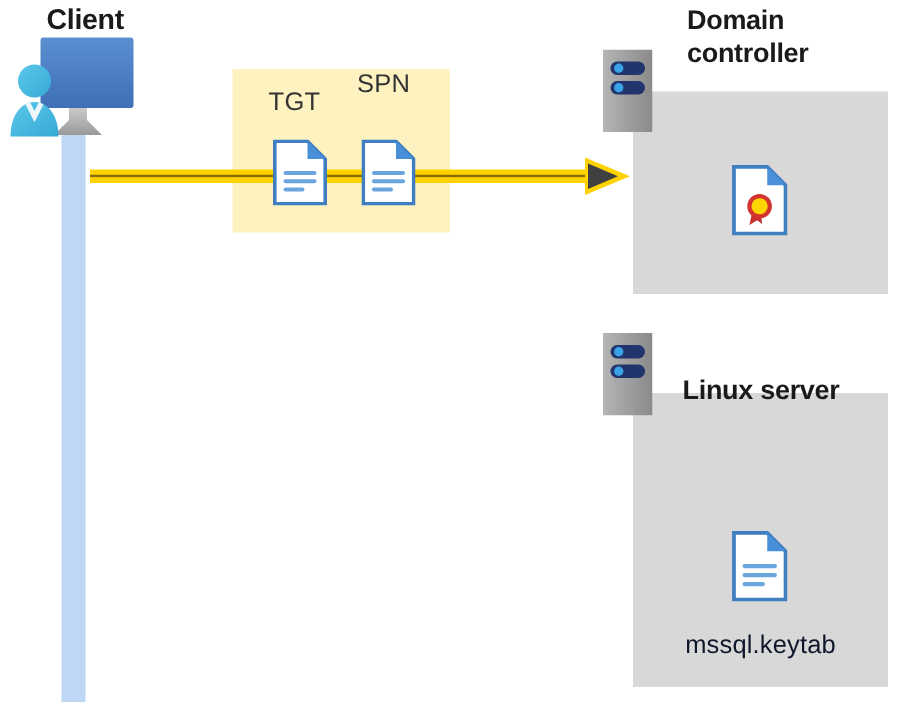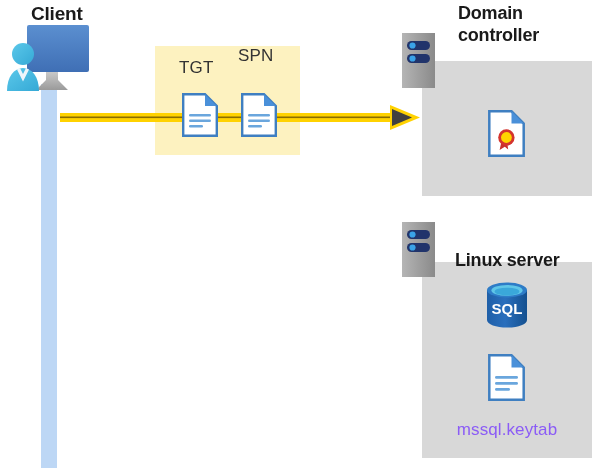--- a/index.html
+++ b/index.html
@@ -99,21 +99,21 @@
   #sql-db-icon     { position: absolute; left: 485px; top: 281px; width: 44px; height: 48px; }
   #keytab-doc-icon { position: absolute; left: 488px; top: 354px; width: 37px; height: 47px; }
 
   #keytab-filename {
     position: absolute;
     left: 422px;
     top: 420px;
     width: 170px;
     text-align: center;
     font-size: 17px;
-    color: #8b5cf6;
+    color: #0f172a;
     letter-spacing: 0.1px;
   }
 </style>
 </head>
 <body>
 
 <div class="stage">
 
   <div id="client-lifeline"></div>
 
@@ -233,36 +233,20 @@
       <rect x="0" y="0" width="33" height="55" fill="url(#srvGradB)"></rect>
       <rect x="5" y="8" width="23" height="9" rx="4.5" fill="#21346b"></rect>
       <circle cx="10.5" cy="12.5" r="3.1" fill="#3aa3e8"></circle>
       <rect x="5" y="21" width="23" height="9" rx="4.5" fill="#21346b"></rect>
       <circle cx="10.5" cy="25.5" r="3.1" fill="#3aa3e8"></circle>
     </svg>
   </div>
 
   <div class="heading" id="linux-title">Linux server</div>
 
-  <div id="sql-db-icon">
-    <svg width="44" height="48" viewBox="0 0 44 48" xmlns="http://www.w3.org/2000/svg">
-      <defs>
-        <linearGradient id="dbBody" x1="0" y1="0" x2="1" y2="0">
-          <stop offset="0%" stop-color="#1f5fa8"></stop>
-          <stop offset="45%" stop-color="#2a6fbd"></stop>
-          <stop offset="100%" stop-color="#14508f"></stop>
-        </linearGradient>
-      </defs>
-      <path d="M2 9 v30 c0 4.4 9 7.6 20 7.6 c11 0 20 -3.2 20 -7.6 V9 z" fill="url(#dbBody)"></path>
-      <ellipse cx="22" cy="9" rx="20" ry="7.6" fill="#2e7cc7"></ellipse>
-      <ellipse cx="22" cy="9.4" rx="15.6" ry="5.4" fill="#5fc6e8"></ellipse>
-      <ellipse cx="22" cy="10.6" rx="12.4" ry="3.9" fill="#3aa8da"></ellipse>
-      <text x="22" y="33" text-anchor="middle" fill="#ffffff" font-family="Liberation Sans, sans-serif" font-size="15" font-weight="bold">SQL</text>
-    </svg>
-  </div>
 
   <div id="keytab-doc-icon">
     <svg width="37" height="47" viewBox="0 0 37 47" xmlns="http://www.w3.org/2000/svg">
       <path d="M1.3 1.3 H23.5 L35.7 13.5 V45.7 H1.3 Z" fill="#ffffff" stroke="#3f7fc1" stroke-width="2.5"></path>
       <path d="M23.5 1.3 L35.7 13.5 H23.5 Z" fill="#4a90d9"></path>
       <rect x="7" y="22" width="23" height="2.8" rx="1.4" fill="#6aa6dd"></rect>
       <rect x="7" y="28" width="23" height="2.8" rx="1.4" fill="#6aa6dd"></rect>
       <rect x="7" y="34" width="15" height="2.8" rx="1.4" fill="#6aa6dd"></rect>
     </svg>
   </div>

